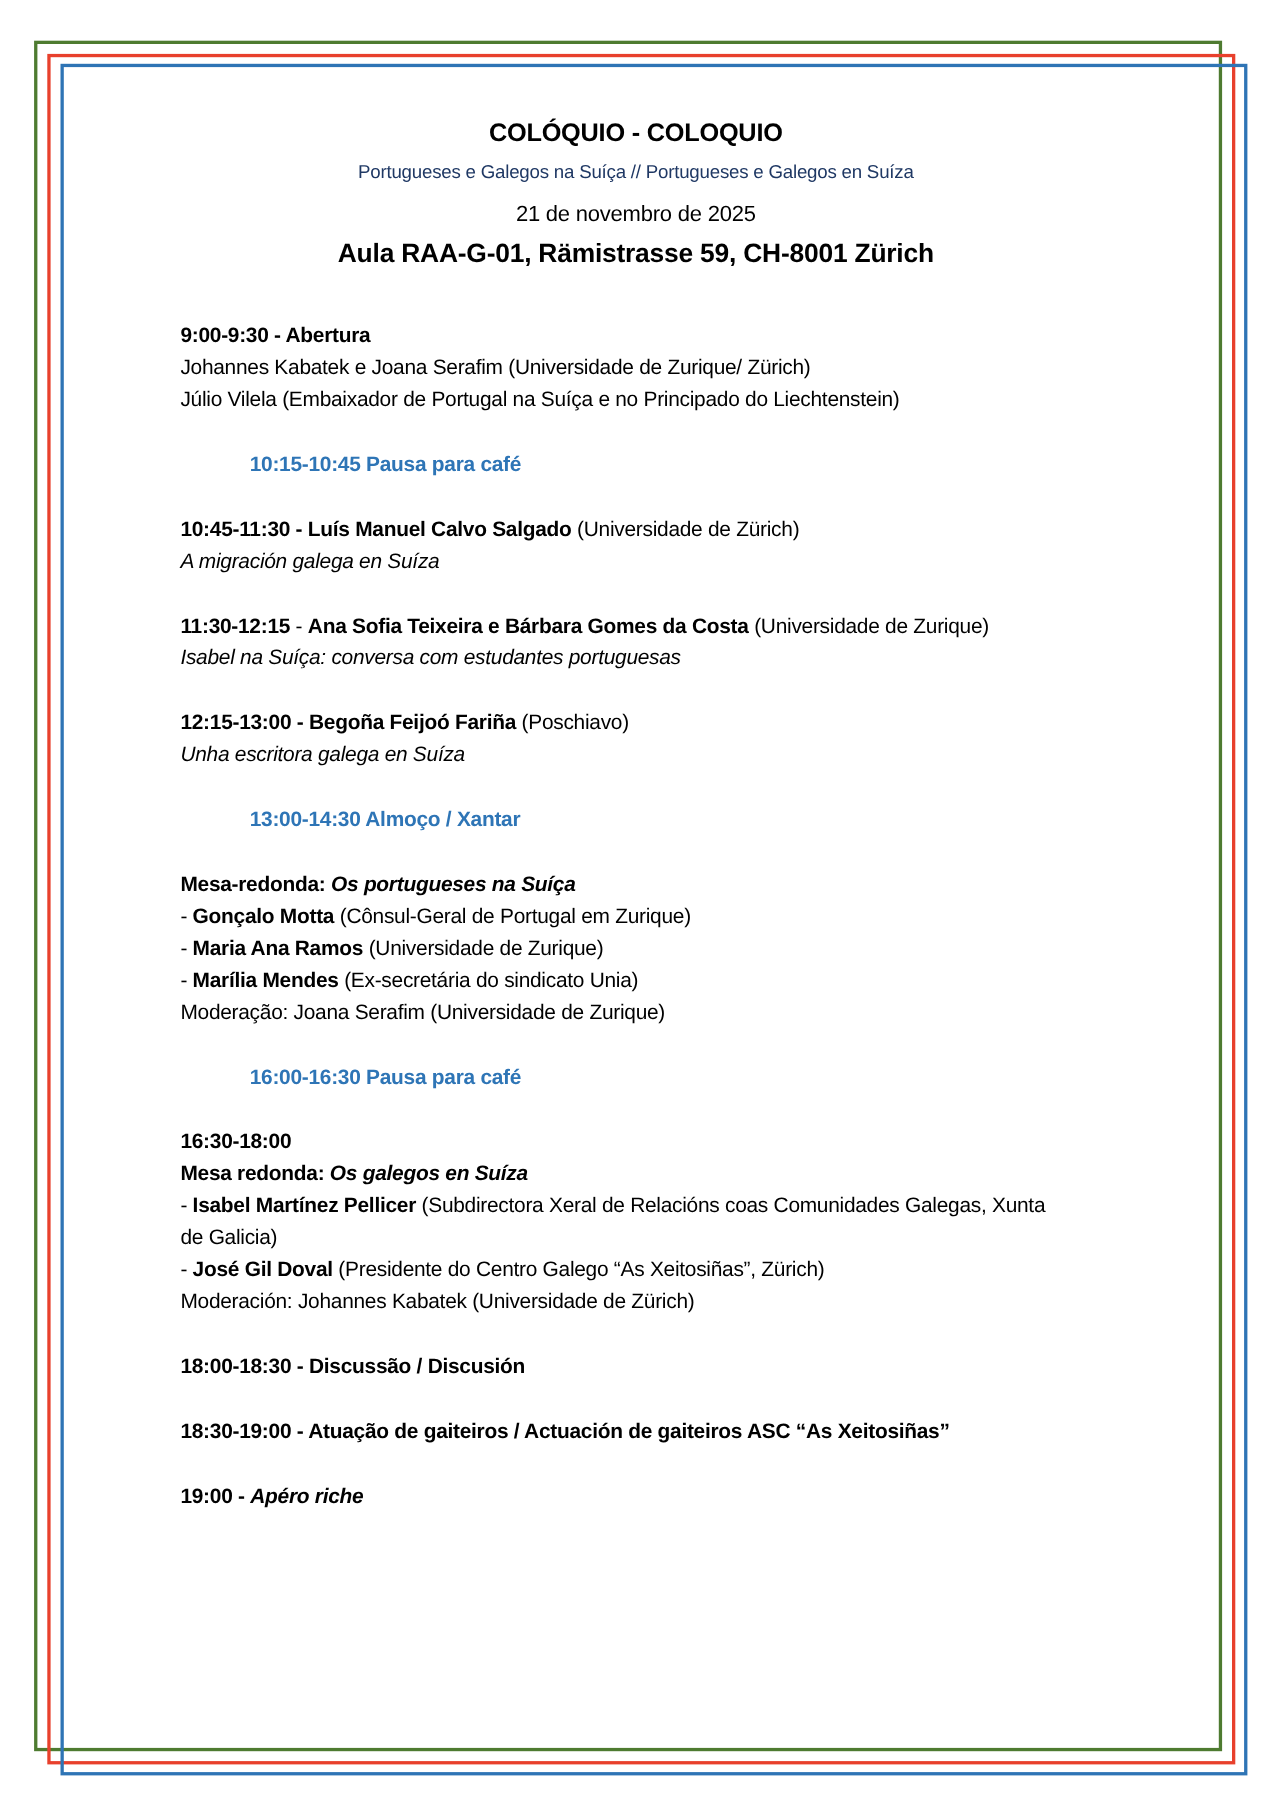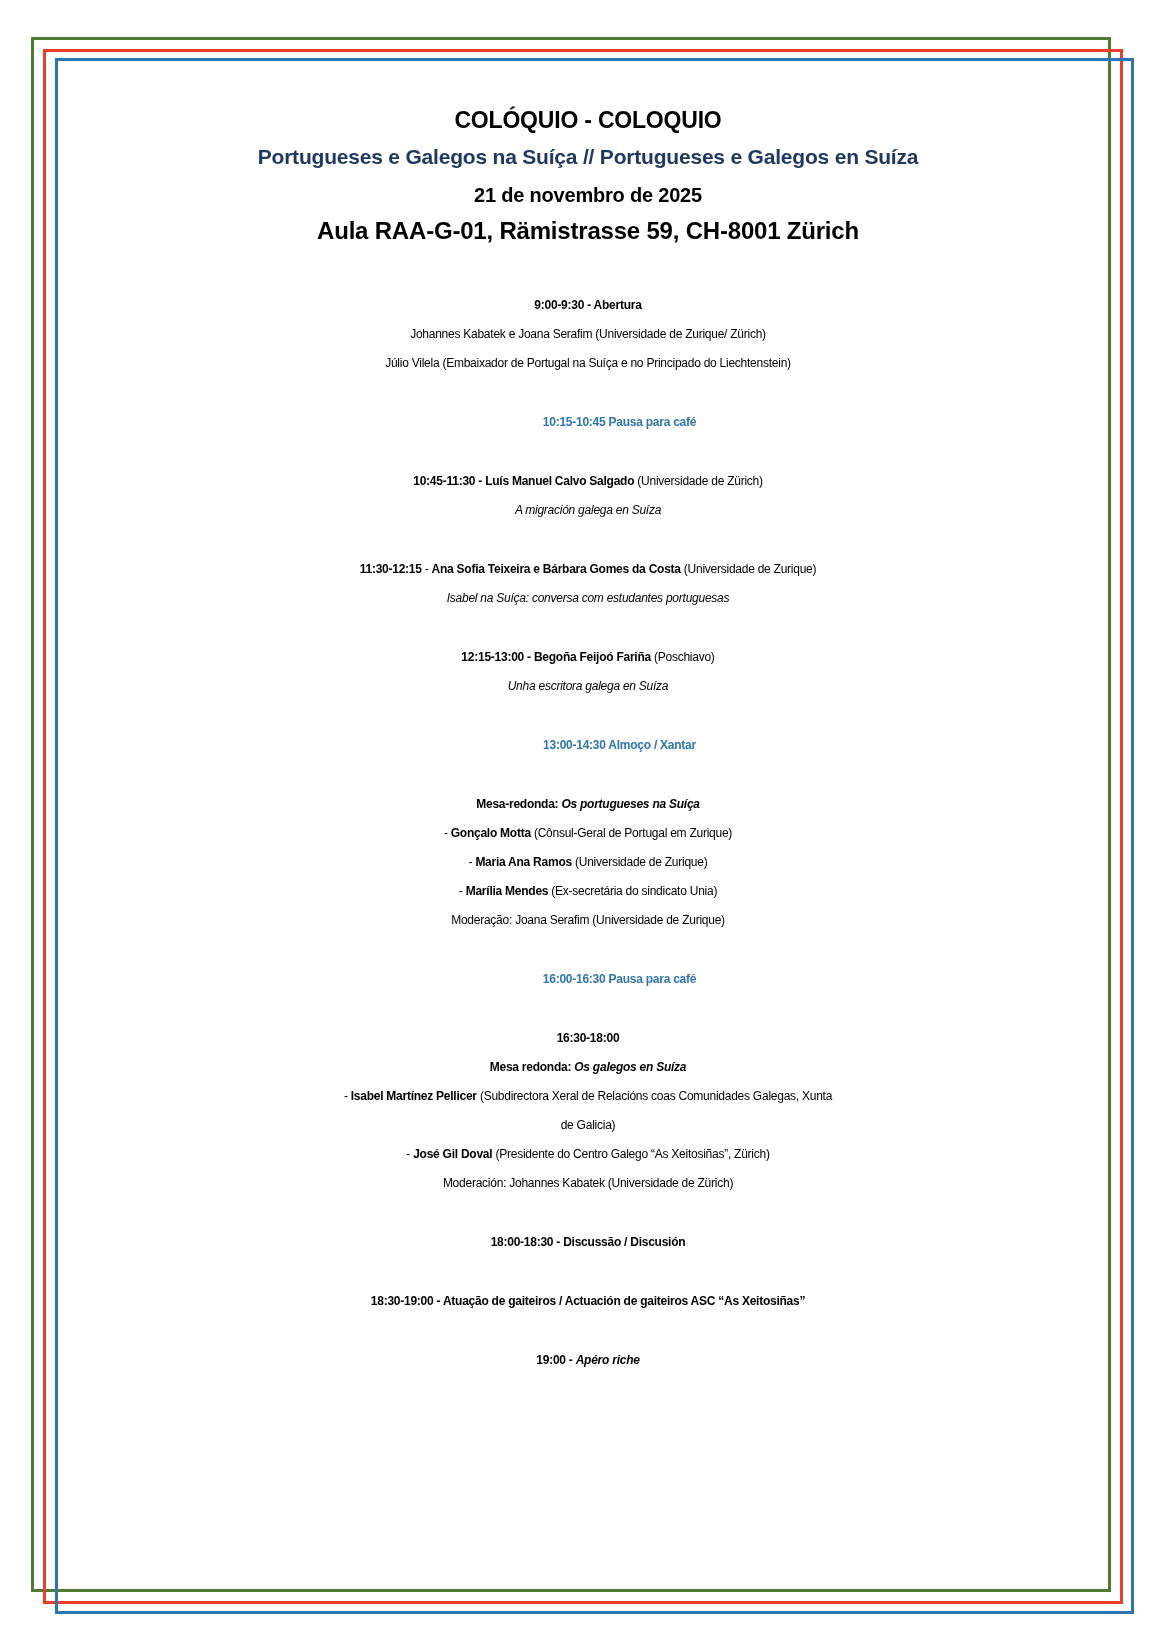--- a/index.html
+++ b/index.html
@@ -21,62 +21,61 @@
     border-style: solid;
     border-width: 3px;
     background: transparent;
   }
   .frame-green { left: 31px; top: 37px; width: 1080px; height: 1555px; border-color: var(--border-green); }
   .frame-red   { left: 43px; top: 49px; width: 1080px; height: 1555px; border-color: var(--border-red); }
   .frame-blue  { left: 55px; top: 58px; width: 1079px; height: 1556px; border-color: var(--border-blue); }
 
   .content {
     position: absolute;
-    left: 174px;
+    left: 164px;
     top: 103px;
     width: 828px;
   }
   .header {
     text-align: center;
     margin-bottom: 44px;
   }
   .title {
     font-size: 23px;
     font-weight: bold;
     line-height: 34px;
     letter-spacing: -0.2px;
   }
   .subtitle {
-    font-size: 21px;
-    font-weight: bold;
+    font-size: 17px;
+    font-weight: normal;
     line-height: 40px;
     letter-spacing: -0.2px;
     color: var(--navy);
   }
   .date-line {
     font-size: 20px;
-    font-weight: bold;
+    font-weight: normal;
     line-height: 37px;
     letter-spacing: -0.2px;
   }
   .venue-line {
     font-size: 24px;
     font-weight: bold;
     line-height: 33px;
     letter-spacing: -0.2px;
   }
   .schedule .block {
     margin-bottom: 30px;
   }
   .schedule .line {
-    font-size: 12px;
+    font-size: 19px;
     line-height: 29px;
     letter-spacing: -0.25px;
     white-space: nowrap;
-    text-align: center;
   }
   .schedule .block.pause {
     padding-left: 63px;
   }
   .bold { font-weight: bold; }
   .italic { font-style: italic; }
   .blue { color: var(--blue); }
 </style>
 </head>
 <body>

